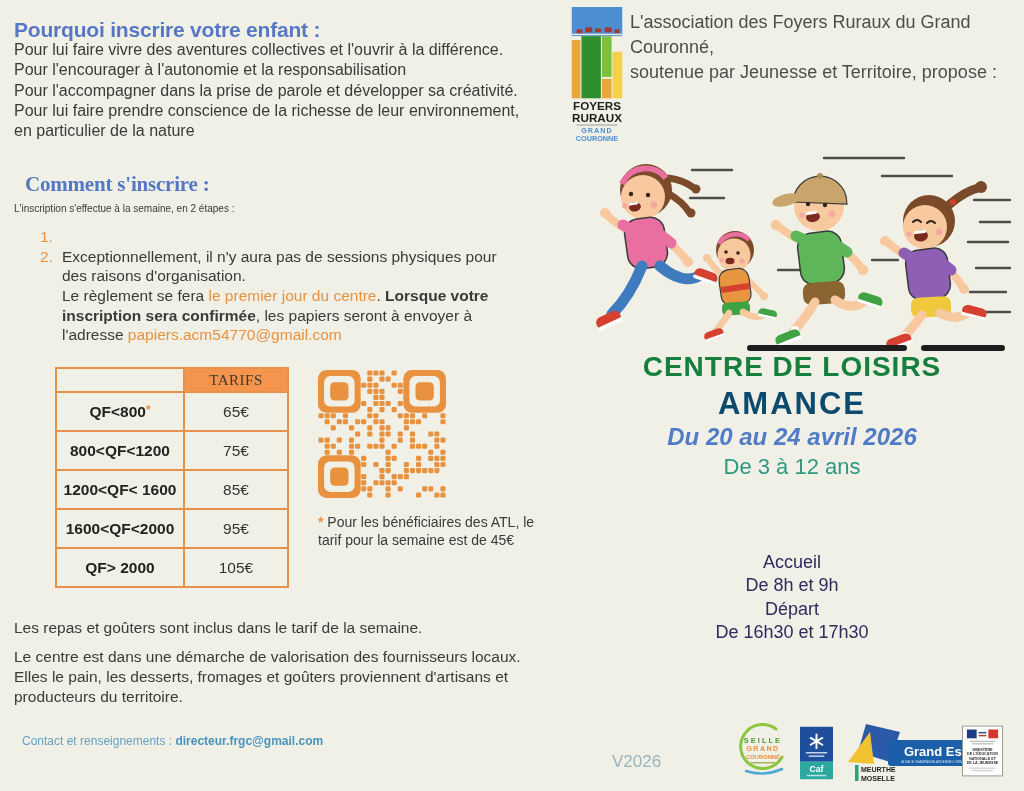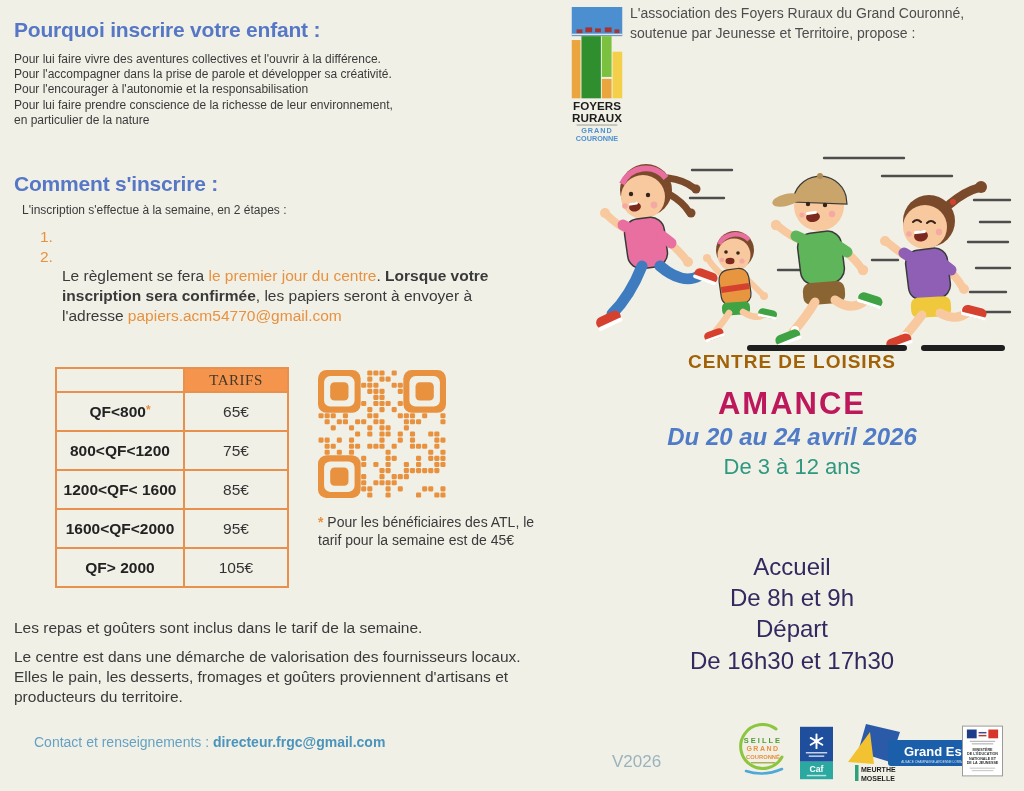--- a/index.html
+++ b/index.html
@@ -11,23 +11,23 @@
     overflow:hidden;
     color:#3E3E3E;
   }
   .abs { position:absolute; }
 
   
   .heading {
     font-size:21px; font-weight:800; color:#5577C5; letter-spacing:-0.2px;
   }
   .h-why { left:14px; top:18px; }
-  .p-why { left:14px; top:52px; width:548px; font-size:12px; line-height:1.27; color:#3A3A3A; }
-  .h-how { left:14px; top:172px; }
-  .p-intro { left:22px; top:203px; font-size:12px; color:#3A3A3A; }
+  .p-why { left:14px; top:40px; width:548px; font-size:16px; line-height:1.27; color:#3A3A3A; }
+  .h-how { left:25px; top:172px;font-family:Liberation Serif, serif; }
+  .p-intro { left:14px; top:203px; font-size:10px; color:#3A3A3A; }
   .steps { left:40px; top:227px; width:480px; font-size:15.5px; line-height:1.27; color:#3A3A3A; }
   .step { display:flex; }
   .step .num { width:22px; flex-shrink:0; color:#E8913F; }
   .bold { font-weight:bold; }
   .orange { color:#E8913F; }
   .orange-bold { color:#E8913F; font-weight:bold; }
 
   .tariff-table { left:55px; top:367px; border-collapse:collapse; }
   .tariff-table td, .tariff-table th {
     border:2px solid #E8914C; text-align:center; vertical-align:middle;
@@ -38,68 +38,68 @@
   .tariff-table .drow td { height:39px; }
   .th-tarifs { background:#F5944D; color:#42392C; font-size:15px; letter-spacing:0.5px; }
   .row-label { font-weight:bold; font-size:15.5px; color:#222; }
   .row-value { font-size:15.5px; color:#333; }
   .sup-star { color:#E8913F; font-weight:bold; font-size:12px; vertical-align:top; }
 
   .qr-box { left:318px; top:370px; width:128px; height:128px; }
   .footnote { left:318px; top:513px; width:250px; font-size:14px; line-height:1.3; color:#3A3A3A; }
   .p-meals { left:14px; top:619px; font-size:15.5px; color:#3A3A3A; }
   .p-local { left:14px; top:647px; width:528px; font-size:15.5px; line-height:1.3; color:#3A3A3A; }
-  .contact { left:34px; top:734px; font-size:14px; color:#64A2C3; }
+  .contact { left:22px; top:734px; font-size:12px; color:#64A2C3; }
   .contact .email { font-weight:bold; color:#4A94BC; }
 
   
   .foyers-logo { left:570px; top:7px; width:54px; }
-  .assoc { left:630px; top:4px; font-size:14px; line-height:1.4; color:#4D4D4D; }
+  .assoc { left:630px; top:10px; font-size:18px; line-height:1.4; color:#4D4D4D; }
   .illustration { left:572px; top:142px; width:440px; height:215px; }
 
   .rc { left:560px; width:464px; text-align:center; }
-  .r-title { top:351px; font-size:19px; font-weight:800; color:#a16207; letter-spacing:1px; }
-  .r-city  { top:386px; font-size:31px; font-weight:800; color:#be185d; letter-spacing:2px; }
+  .r-title { top:351px; font-size:28px; font-weight:800; color:#15803d; letter-spacing:1px; }
+  .r-city  { top:386px; font-size:31px; font-weight:800; color:#0c4a6e; letter-spacing:2px; }
   .r-dates { top:423px; font-size:24px; font-weight:800; color:#4F7BC7;font-style:italic; }
   .r-ages  { top:454px; font-size:22px; font-weight:400; color:#2F9880; }
-  .r-schedule { top:551px; font-size:24px; line-height:1.3; color:#32295F; }
+  .r-schedule { top:551px; font-size:18px; line-height:1.3; color:#32295F; }
   .version { left:612px; top:752px; font-size:17px; color:#9AB3BC; }
 
   .partner { position:absolute; }
   .pt-seille    { left:738px; top:723px; width:50px; }
   .pt-caf       { left:800px; top:726px; width:33px; }
   .pt-mm        { left:842px; top:722px; width:62px; }
   .pt-grandest  { left:888px; top:740px; width:94px; }
   .pt-ministere { left:962px; top:725px; width:41px; }
   svg { display:block; }
 </style>
 </head>
 <body>
 
 <div class="abs heading h-why">Pourquoi inscrire votre enfant :</div>
 
 <div class="abs p-why">
   <div>Pour lui faire vivre des aventures collectives et l'ouvrir à la différence.</div>
+  <div>Pour l'encourager à l'autonomie et la responsabilisation</div>
   <div>Pour l'accompagner dans la prise de parole et développer sa créativité.</div>
-  <div>Pour l'encourager à l'autonomie et la responsabilisation</div>
   <div>Pour lui faire prendre conscience de la richesse de leur environnement,</div>
   <div>en particulier de la nature</div>
 </div>
 
 <div class="abs heading h-how">Comment s'inscrire :</div>
 <div class="abs p-intro">L'inscription s'effectue à la semaine, en 2 étapes :</div>
 
 <div class="abs steps">
   <div class="step">
     <span class="num">1.</span>
   </div>
   <div class="step">
     <span class="num">2.</span>
     <span>
-      <br>
+      <span>Exceptionnellement, il n'y aura pas de sessions physiques pour des raisons d'organisation.</span><br>
       <span>Le règlement se fera </span><span class="orange">le premier jour du centre</span><span>.  </span> <span class="bold">Lorsque votre inscription sera confirmée</span><span>, les papiers seront à envoyer à l'adresse </span><span class="orange">papiers.acm54770@gmail.com</span>
     </span>
   </div>
 </div>
 
 <table class="abs tariff-table">
   <tbody>
       <tr class="hrow">
     <td class="c1"></td>
     <td class="c2 th-tarifs">TARIFS</td>

